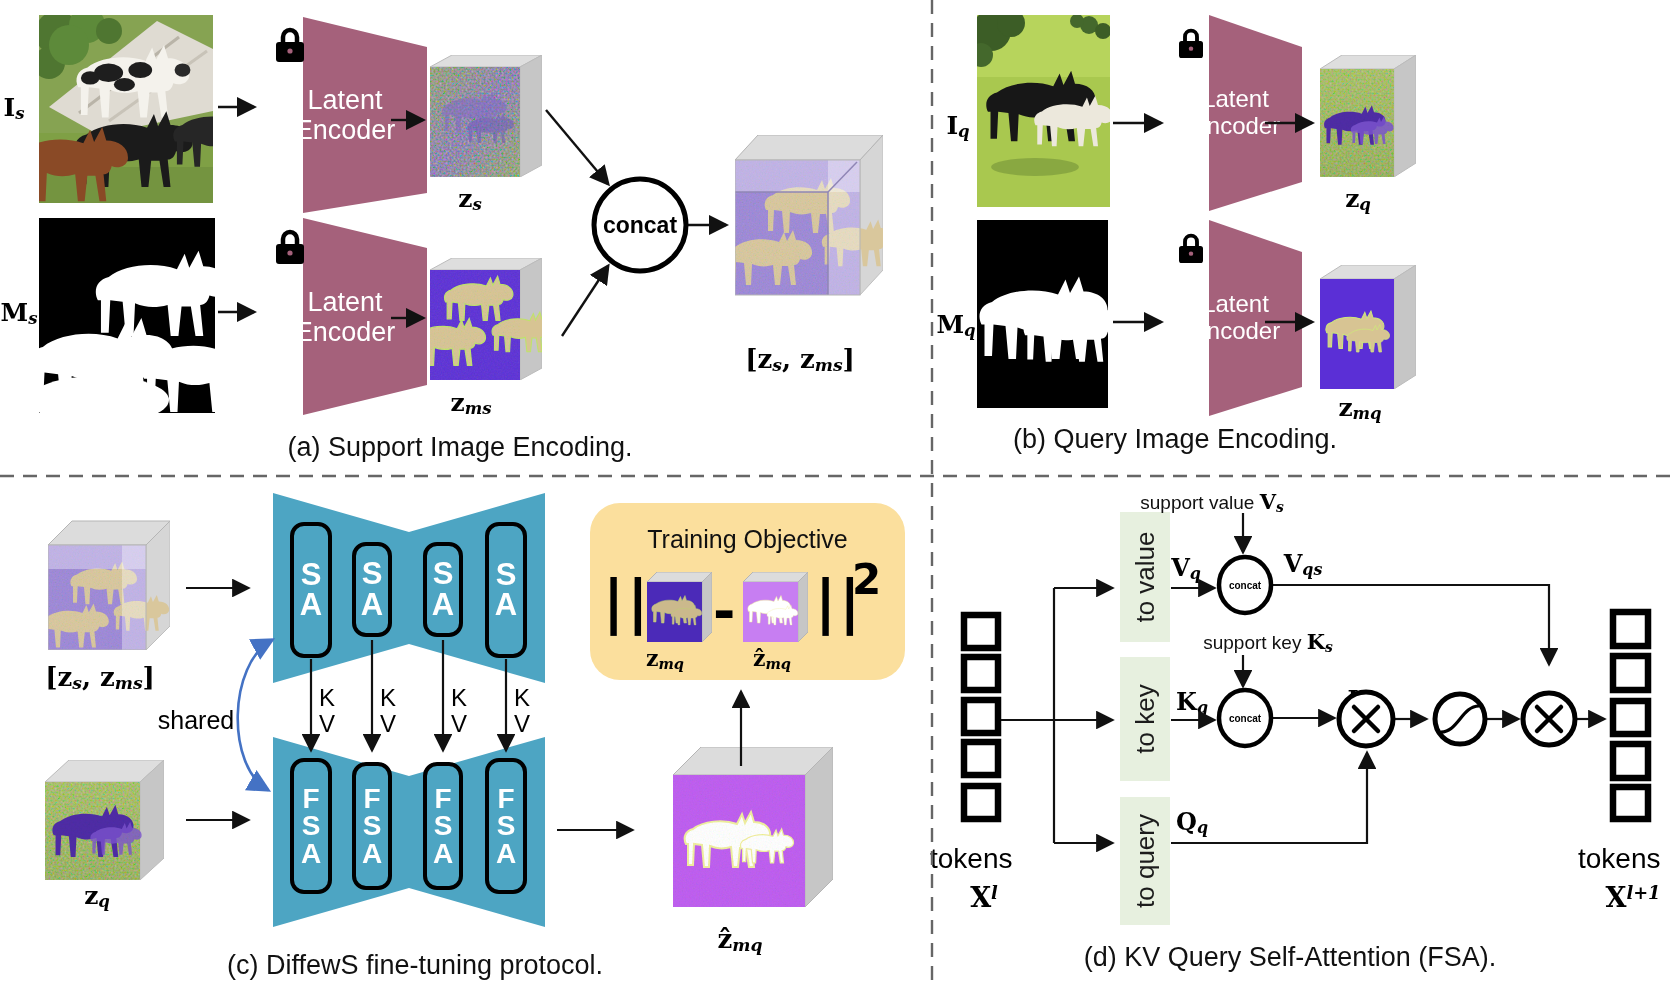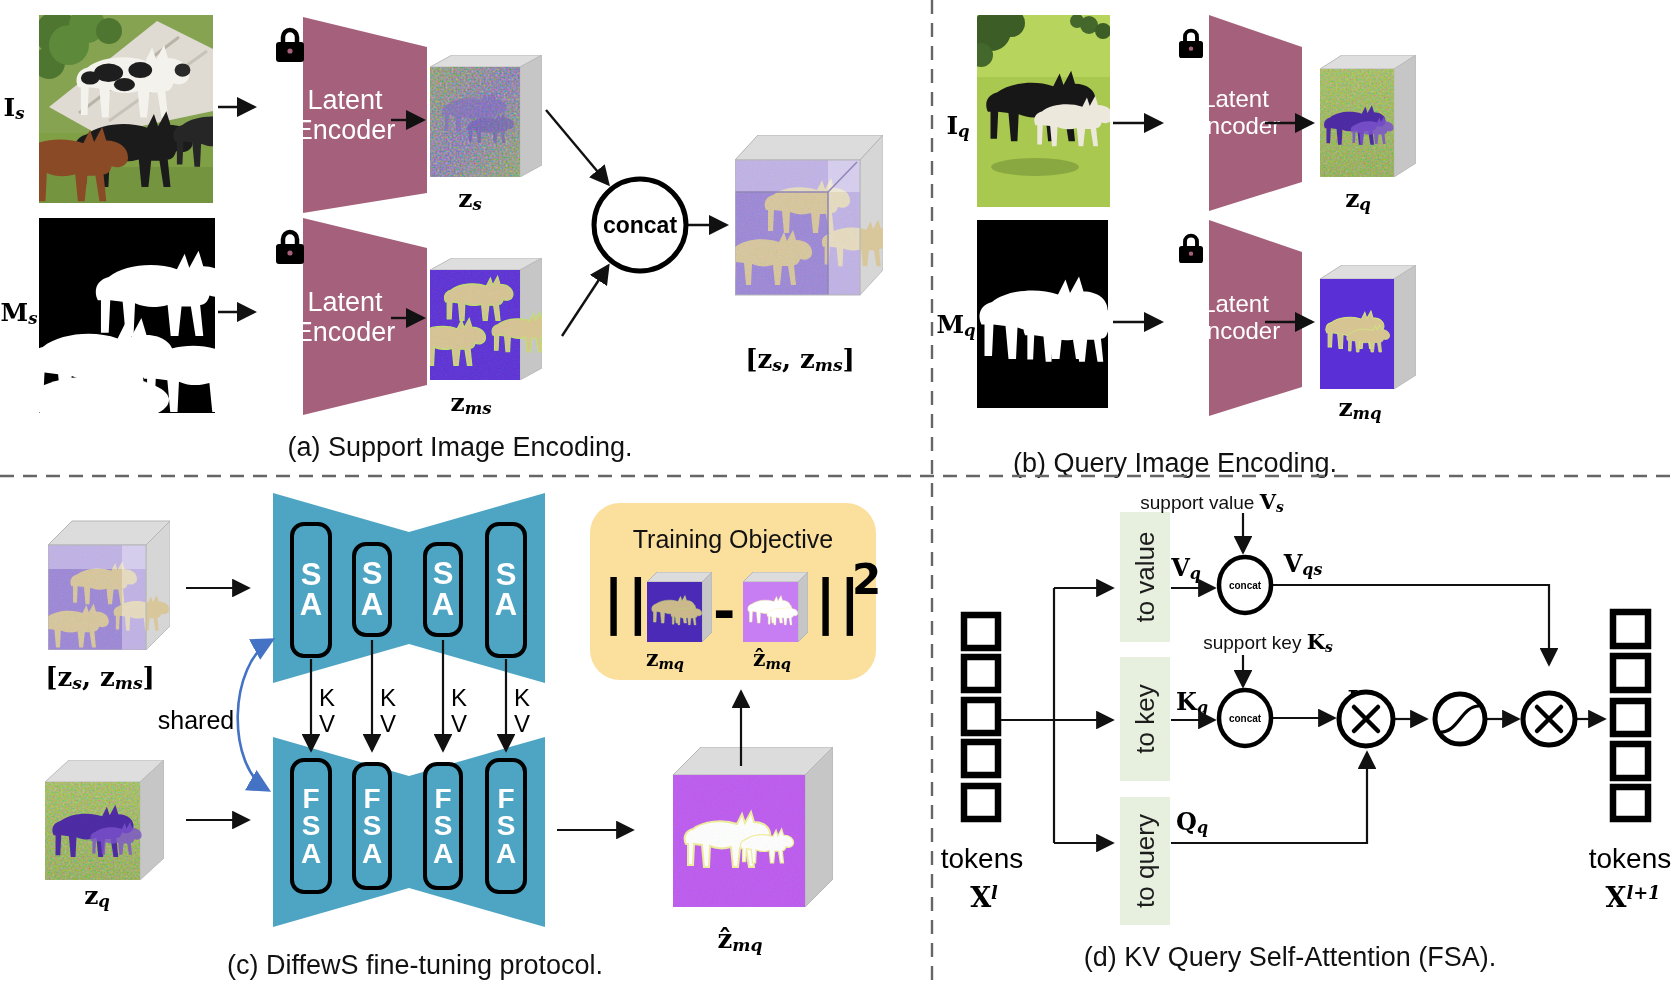--- a/index.html
+++ b/index.html
@@ -23,27 +23,27 @@
   .lock{position:absolute;}
   .block{position:absolute;background:#4da5c3;border:4px solid #000;border-radius:14px;
      display:flex;flex-direction:column;align-items:center;justify-content:center;
      color:#fff;font-weight:700;font-family:"Liberation Sans",sans-serif;line-height:.98;}
   .sa{font-size:31px;}
   .fsa{font-size:28px;}
   .kv{position:absolute;font-size:24px;color:#000;}
   .greenbox{position:absolute;background:#e7f0df;}
   .greenbox .rot{position:absolute;left:50%;top:50%;transform:translate(-50%,-50%) rotate(-90deg);
      white-space:nowrap;font-size:26px;color:#1c1c1c;}
-  .objbox{position:absolute;left:590px;top:503px;width:286px;height:177px;background:#fbdf9d;
+  .objbox{position:absolute;left:590px;top:503px;width:315px;height:177px;background:#fbdf9d;
      border-radius:30px;}
   .obj-title{position:absolute;left:0;top:22px;width:100%;text-align:center;font-size:25px;color:#111;}
   .normbar{position:absolute;font:800 58px "DejaVu Sans",sans-serif;letter-spacing:3px;color:#000;line-height:1;}
   .minus{position:absolute;font:800 54px "DejaVu Sans",sans-serif;color:#000;line-height:1;}
   .expo{position:absolute;font:800 42px "DejaVu Sans",sans-serif;color:#000;line-height:1;}
-  .toklabel{position:absolute;text-align:center;font-size:28px;color:#000;white-space:nowrap;}
+  .toklabel{position:absolute;text-align:left;font-size:28px;color:#000;white-space:nowrap;}
   .suplabel{position:absolute;font-size:19px;color:#111;white-space:nowrap;text-align:center;}
 </style>
 </head>
 <body>
 
 <div id="fig">
 
 <svg width="0" height="0" style="position:absolute">
   <defs>
     <path id="cowP" d="M7,35 C4,29 6,22 14,20 C24,12 44,10 58,15 L63,5 66,14 72,3 75,13 C85,13 92,19 91,27 C90,32 84,34 79,32 C78,36 76,38 73,38 L75,58 70,58 67,39 61,39 59,58 54,58 52,38 C45,40 38,40 31,37 L30,58 25,58 23,36 15,35 14,56 9,56 9,35 C8,35 7,35 7,35 Z"></path>
@@ -275,21 +275,21 @@
     <polygon points="0,14 22,0 96,0 74,14" fill="#dedede" stroke="#bbb"></polygon>
     <polygon points="74,14 96,0 96,110 74,124" fill="#c6c6c6" stroke="#bbb"></polygon>
     <rect y="14" width="74" height="110" fill="#5b2fd6"></rect>
     <g stroke="#cde87a" stroke-width="1.5">
       <use href="#cowP" fill="#d7c493" transform="translate(2,44) scale(0.68)"></use>
       <use href="#cowP" fill="#d7c493" transform="translate(24,58) scale(0.5)"></use>
     </g>
   </svg>
   <div class="mlabel math" style="left:1324px;top:393px;width:72px"><span>z</span><span class="msub">mq</span></div>
 
-  <div class="caption" style="left:1175px;top:448px">(b) Query Image Encoding.</div>
+  <div class="caption" style="left:1175px;top:424px">(b) Query Image Encoding.</div>
 </section>
 
 <section>
 
   <svg class="abs" style="left:48px;top:515px" width="122" height="135" viewBox="0 0 122 135">
     <polygon points="0,30 24,6 122,6 98,30" fill="#dcdcdc" stroke="#b5b5b5"></polygon>
     <polygon points="98,30 122,6 122,111 98,135" fill="#cfcfcf" stroke="#b5b5b5" opacity="0.85"></polygon>
     <g>
           <rect y="30" width="98" height="105" fill="#9c86d8"></rect>
       <g fill="#d9c79c">

